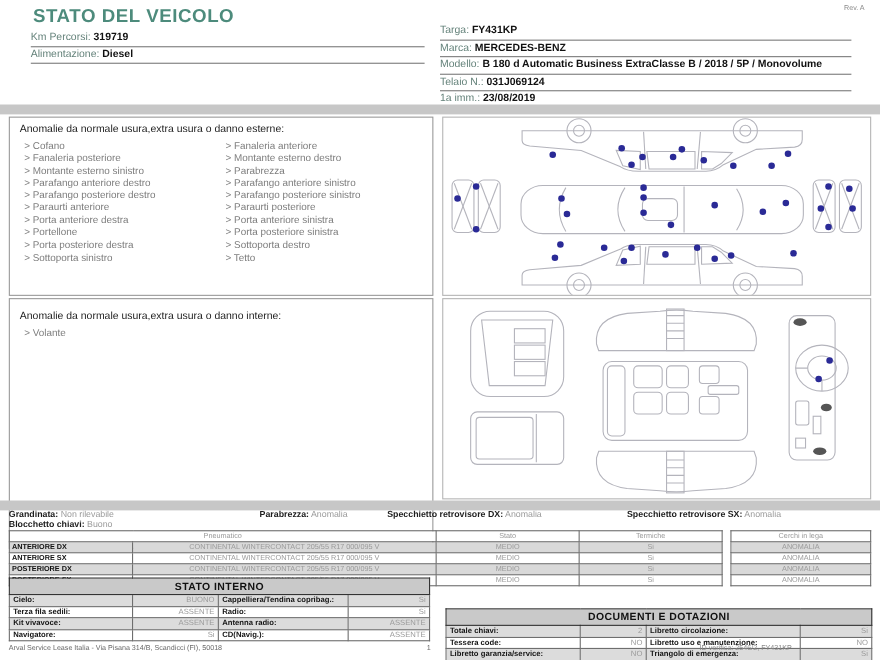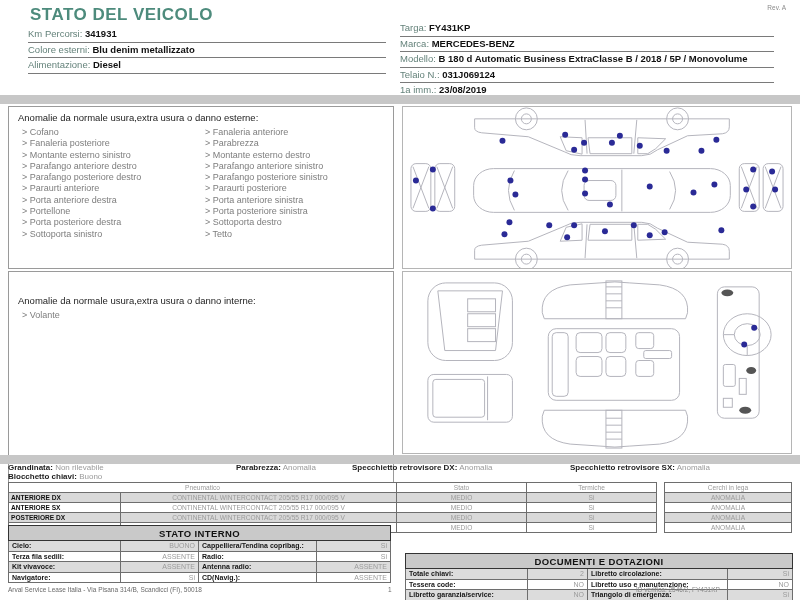--- a/index.html
+++ b/index.html
@@ -16,21 +16,21 @@
   .info-row{border-bottom:1px solid #7a7a7a;padding:1px 0 2px;line-height:11.5px;}
   .info-row .lbl{color:#64827a;}
   .info-row .val{color:#111;font-weight:bold;}
 
   .band{position:absolute;left:0;width:800px;height:9px;background:#c7c7c7;}
   #band1{top:95px;} #band2{top:455px;}
 
   
   .panel{position:absolute;border:1px solid #9a9a9a;background:#fff;box-sizing:border-box;}
   #ext-list{left:8px;top:106px;width:386px;height:163px;padding:5px 9px;}
-  #int-list{left:8px;top:271px;width:386px;height:228px;padding:23px 9px;}
+  #int-list{left:8px;top:271px;width:386px;height:228px;padding:10px 9px;}
   #ext-diag{left:402px;top:106px;width:390px;height:163px;border-color:#b5b5b5;}
   #int-diag{left:402px;top:271px;width:390px;height:183px;border-color:#b5b5b5;}
   .panel-title{font-size:9.5px;font-weight:normal;color:#1d1d1d;}
   .cols{display:flex;}
   .col{width:50%;}
   ul.anom{list-style:none;margin:4px 0 0;padding:0 0 0 4px;font-size:9px;
           color:#7d7d7d;line-height:11.3px;}
   ul.anom li::before{content:"> ";}
 
   svg .ln{stroke:#b4b4bc;fill:none;stroke-width:1;}
@@ -80,22 +80,21 @@
 </style>
 </head>
 <body>
 
 <div class="page">
 
   <div class="title">STATO DEL VEICOLO</div>
   <div class="rev">Rev. A</div>
 
   <div class="info" id="info-left">
-    <div class="info-row"><span class="lbl">Km Percorsi:</span> <span class="val">341931</span></div>
-    <div class="info-row"><span class="lbl">Colore esterni:</span> <span class="val">Blu denim metallizzato</span></div>
+    <div class="info-row"><span class="lbl">Km Percorsi:</span> <span class="val">319719</span></div>
     <div class="info-row"><span class="lbl">Alimentazione:</span> <span class="val">Diesel</span></div>
   </div>
 
   <div class="info" id="info-right">
     <div class="info-row"><span class="lbl">Targa:</span> <span class="val">FY431KP</span></div>
     <div class="info-row"><span class="lbl">Marca:</span> <span class="val">MERCEDES-BENZ</span></div>
     <div class="info-row"><span class="lbl">Modello:</span> <span class="val">B 180 d Automatic Business ExtraClasse B / 2018 / 5P / Monovolume</span></div>
     <div class="info-row"><span class="lbl">Telaio N.:</span> <span class="val">031J069124</span></div>
     <div class="info-row"><span class="lbl">1a imm.:</span> <span class="val">23/08/2019</span></div>
   </div>
@@ -115,22 +114,22 @@
           <li>Paraurti anteriore</li>
           <li>Porta anteriore destra</li>
           <li>Portellone</li>
           <li>Porta posteriore destra</li>
           <li>Sottoporta sinistro</li>
         </ul>
       </div>
       <div class="col">
         <ul class="anom">
           <li>Fanaleria anteriore</li>
+          <li>Montante esterno destro</li>
           <li>Parabrezza</li>
-          <li>Montante esterno destro</li>
           <li>Parafango anteriore sinistro</li>
           <li>Parafango posteriore sinistro</li>
           <li>Paraurti posteriore</li>
           <li>Porta anteriore sinistra</li>
           <li>Porta posteriore sinistra</li>
           <li>Sottoporta destro</li>
           <li>Tetto</li>
         </ul>
       </div>
     </div>

